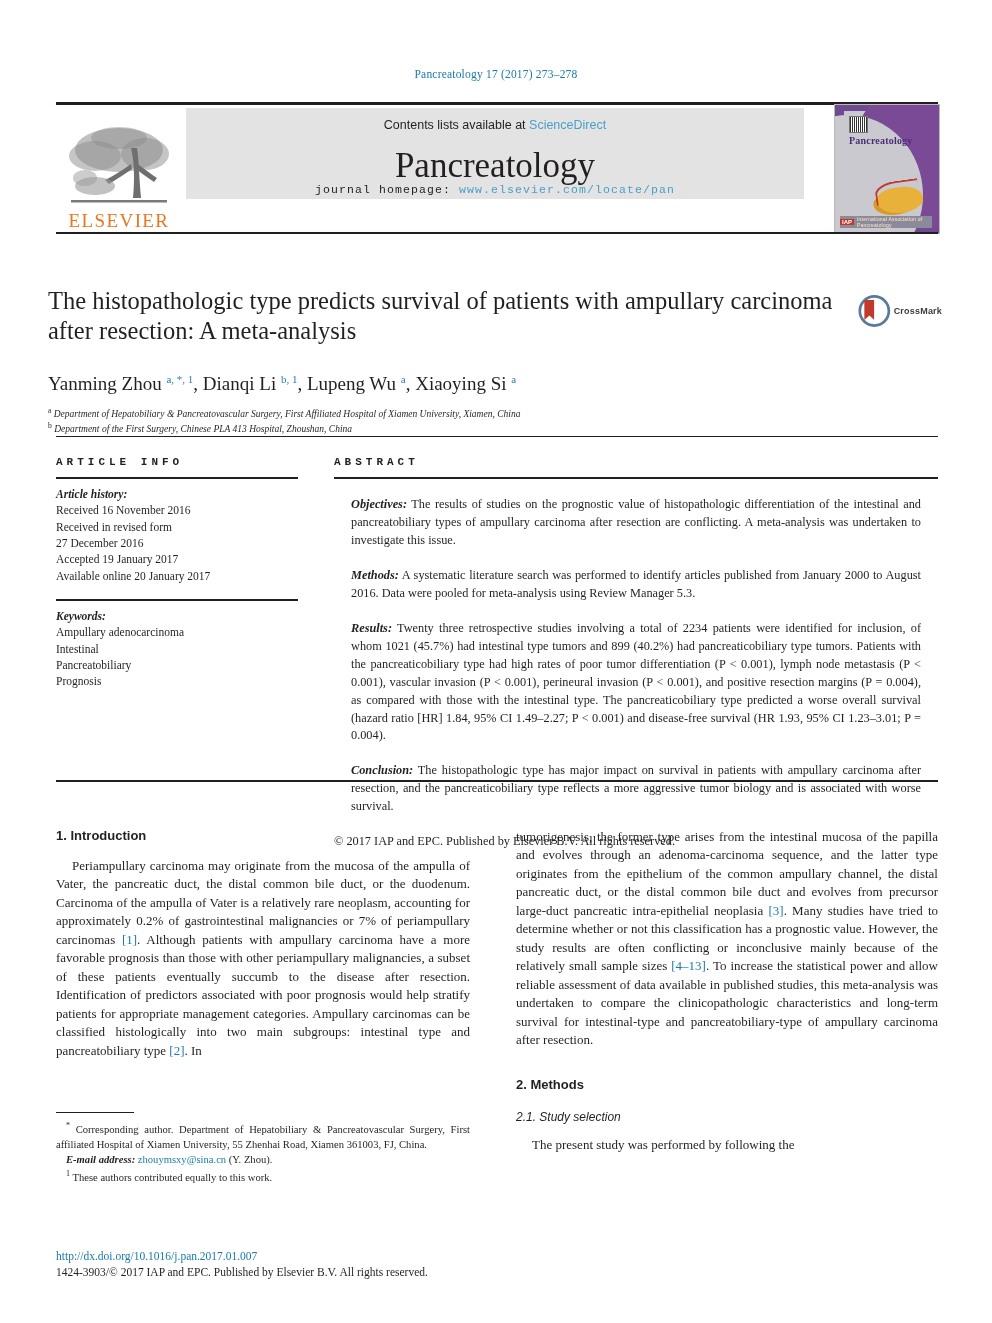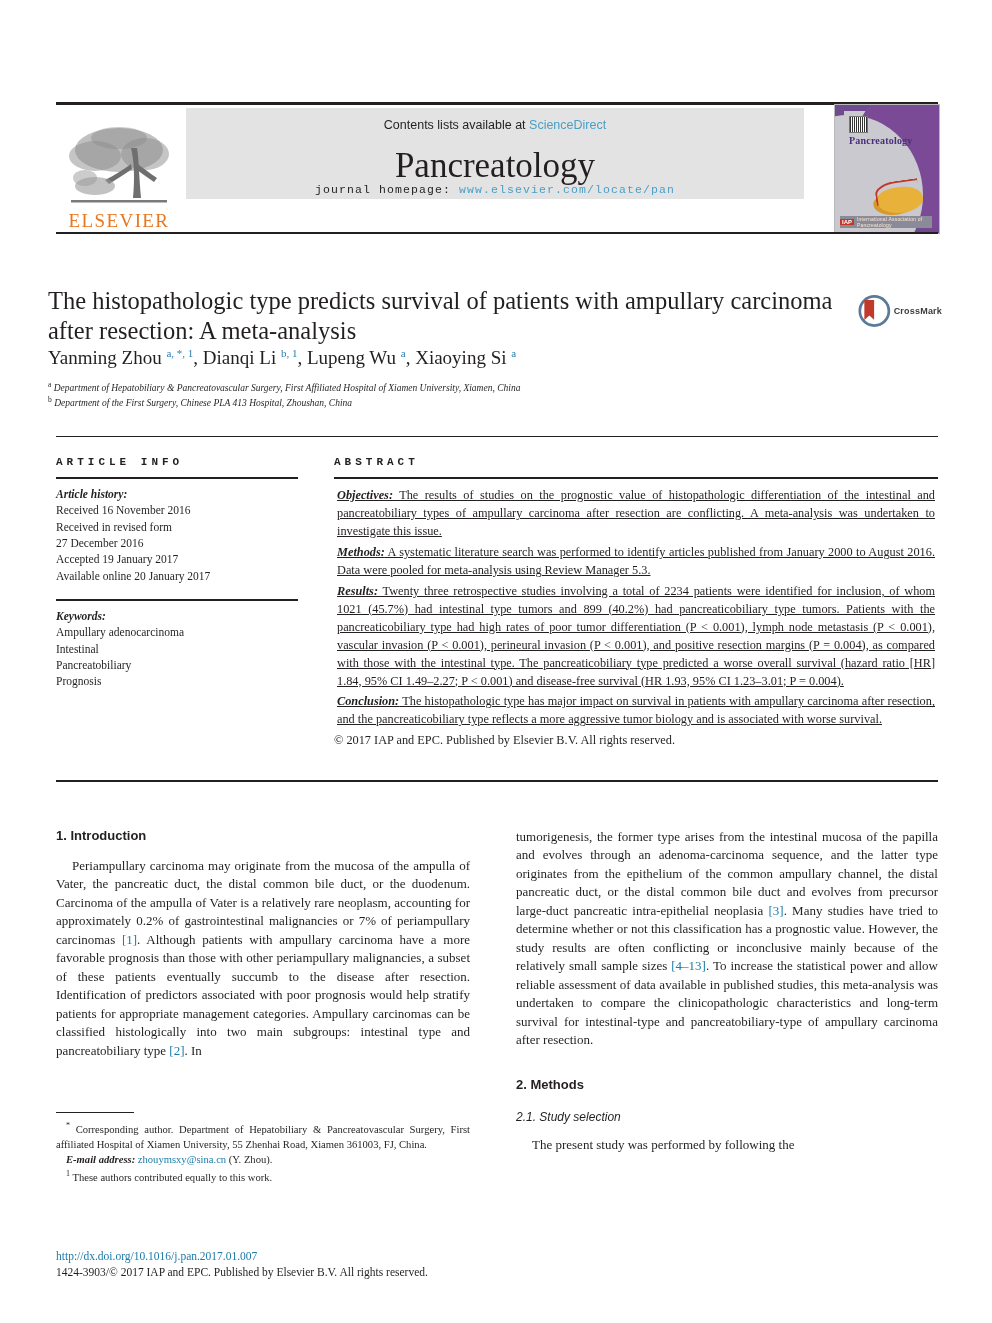--- a/index.html
+++ b/index.html
@@ -205,21 +205,21 @@
   }
   .article-title {
     font-family: "Liberation Serif", serif;
     font-size: 24.5px;
     line-height: 1.22;
     color: #231f20;
     margin: 0;
     font-weight: normal;
   }
   .authors {
-    margin-top: 0;
+    margin-top: 26px;
     font-family: "Liberation Serif", serif;
     font-size: 19px;
     color: #231f20;
     line-height: 1.25;
   }
   .authors sup { font-size: 11px; color: #2b7fae; vertical-align: super; }
   .affiliations {
     margin-top: 10px;
     font-family: "Liberation Serif", serif;
     font-style: italic;
@@ -292,21 +292,21 @@
   .info-gap { height: 15px; }
   .keyword-rule { height: 2px; background: #231f20; margin-bottom: 6px; }
   .abstract-body {
     margin-top: 8px;
     font-family: "Liberation Serif", serif;
     font-size: 12.3px;
     line-height: 1.46;
     text-align: justify;
     color: #231f20;
   }
-  .abstract-body p { margin: 3px; text-decoration: underline; }
+  .abstract-body p { margin: 17px; }
   .abstract-body .run-in { font-style: italic; font-weight: bold; }
   .abstract-body .copy { display: block; margin-top: 3px; }
 
   .rule-under-abstract {
     position: absolute;
     top: 780px;
     left: 56px;
     width: 882px;
     height: 2px;
     background: #231f20;
@@ -388,20 +388,21 @@
     line-height: 1.4;
   }
   .doi-link { color: #1a7aa8; }
   .issn-line { color: #231f20; }
 </style>
 </head>
 <body>
 
 <div class="page">
 
+  <div class="running-head">Pancreatology 17 (2017) 273–278</div>
 
   <div class="masthead">
     <div class="rule-top"></div>
 
     <div class="elsevier-logo">
       <svg class="tree-svg" width="108" height="86" viewBox="0 0 108 86">
         <g fill="#8c8c8c">
           <ellipse cx="54" cy="26" rx="44" ry="22" opacity="0.55"></ellipse>
           <ellipse cx="30" cy="32" rx="26" ry="15" opacity="0.5"></ellipse>
           <ellipse cx="80" cy="30" rx="24" ry="16" opacity="0.5"></ellipse>

